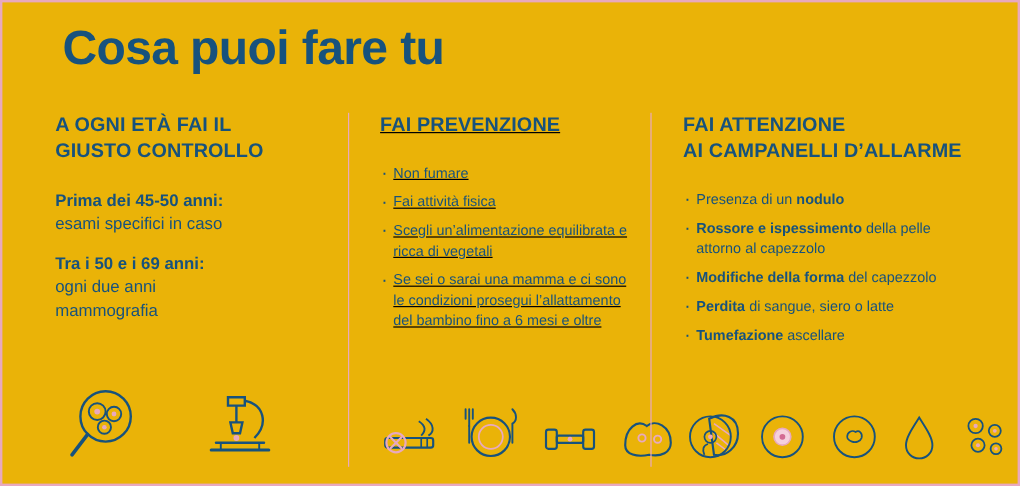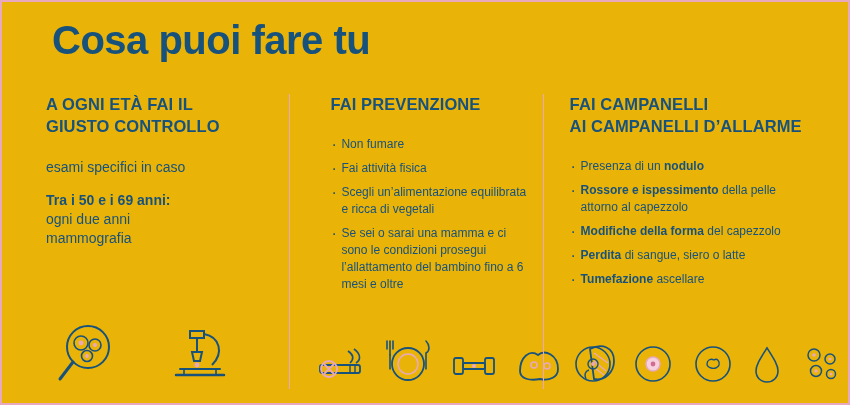--- a/index.html
+++ b/index.html
@@ -36,21 +36,21 @@
     width: 770px;
     height: 295px;
     display: flex;
     flex-direction: row;
   }
   .col {
     position: relative;
     box-sizing: border-box;
   }
   .col1 { width: 260px; padding-right: 24px; }
-  .col2 { width: 268px; padding-left: 40px; padding-right: 16px; border-left: 1.5px solid #e8a9bf; }
+  .col2 { width: 268px; padding-left: 26px; padding-right: 16px; border-left: 1.5px solid #e8a9bf; text-decoration: underline; }
   .col3 { width: 292px; padding-left: 26px; border-left: 1.5px solid #e8a9bf; }
 
   .col-head {
     color: #17527d;
     font-size: 16.5px;
     font-weight: bold;
     line-height: 1.32;
     letter-spacing: 0.1px;
     margin: 0 0 20px 0;
   }
@@ -113,20 +113,21 @@
 
   <div class="columns">
 
     <div class="col col1">
       <div class="col-head">
         <span>A OGNI ETÀ FAI IL</span>
         <span>GIUSTO CONTROLLO</span>
       </div>
 
       <div class="block">
+        <div class="lead">Prima dei 45-50 anni:</div>
         <div class="rest">esami specifici in caso</div>
       </div>
 
       <div class="block">
         <div class="lead">Tra i 50 e i 69 anni:</div>
         <div class="rest">ogni due anni</div>
         <div class="rest">mammografia</div>
       </div>
 
       <div class="icons-row">
@@ -195,21 +196,21 @@
         <svg class="ico" width="40" height="46" viewBox="0 0 40 46">
           <path d="M8 10 C20 4, 32 8, 32 22 C32 34, 22 42, 12 40 L8 10 Z" fill="none" stroke="#17527d" stroke-width="1.8"></path>
           <path d="M12 14 L26 24 M12 22 L24 32 M14 30 L22 36" stroke="#e8a9bf" stroke-width="1.3"></path>
           <path d="M4 40 C2 36, 3 32, 7 31" fill="none" stroke="#17527d" stroke-width="1.5"></path>
         </svg>
       </div>
     </div>
 
     <div class="col col3">
       <div class="col-head">
-        <span>FAI CAMPANELLI</span>
+        <span>FAI ATTENZIONE</span>
         <span>AI CAMPANELLI D’ALLARME</span>
       </div>
 
       <ul class="bullets">
         <li><span>Presenza di un </span><b>nodulo</b></li>
         <li><b>Rossore e ispessimento</b><span> della pelle attorno al capezzolo</span></li>
         <li><b>Modifiche della forma</b><span> del capezzolo</span></li>
         <li><b>Perdita</b><span> di sangue, siero o latte</span></li>
         <li><b>Tumefazione</b><span> ascellare</span></li>
       </ul>

